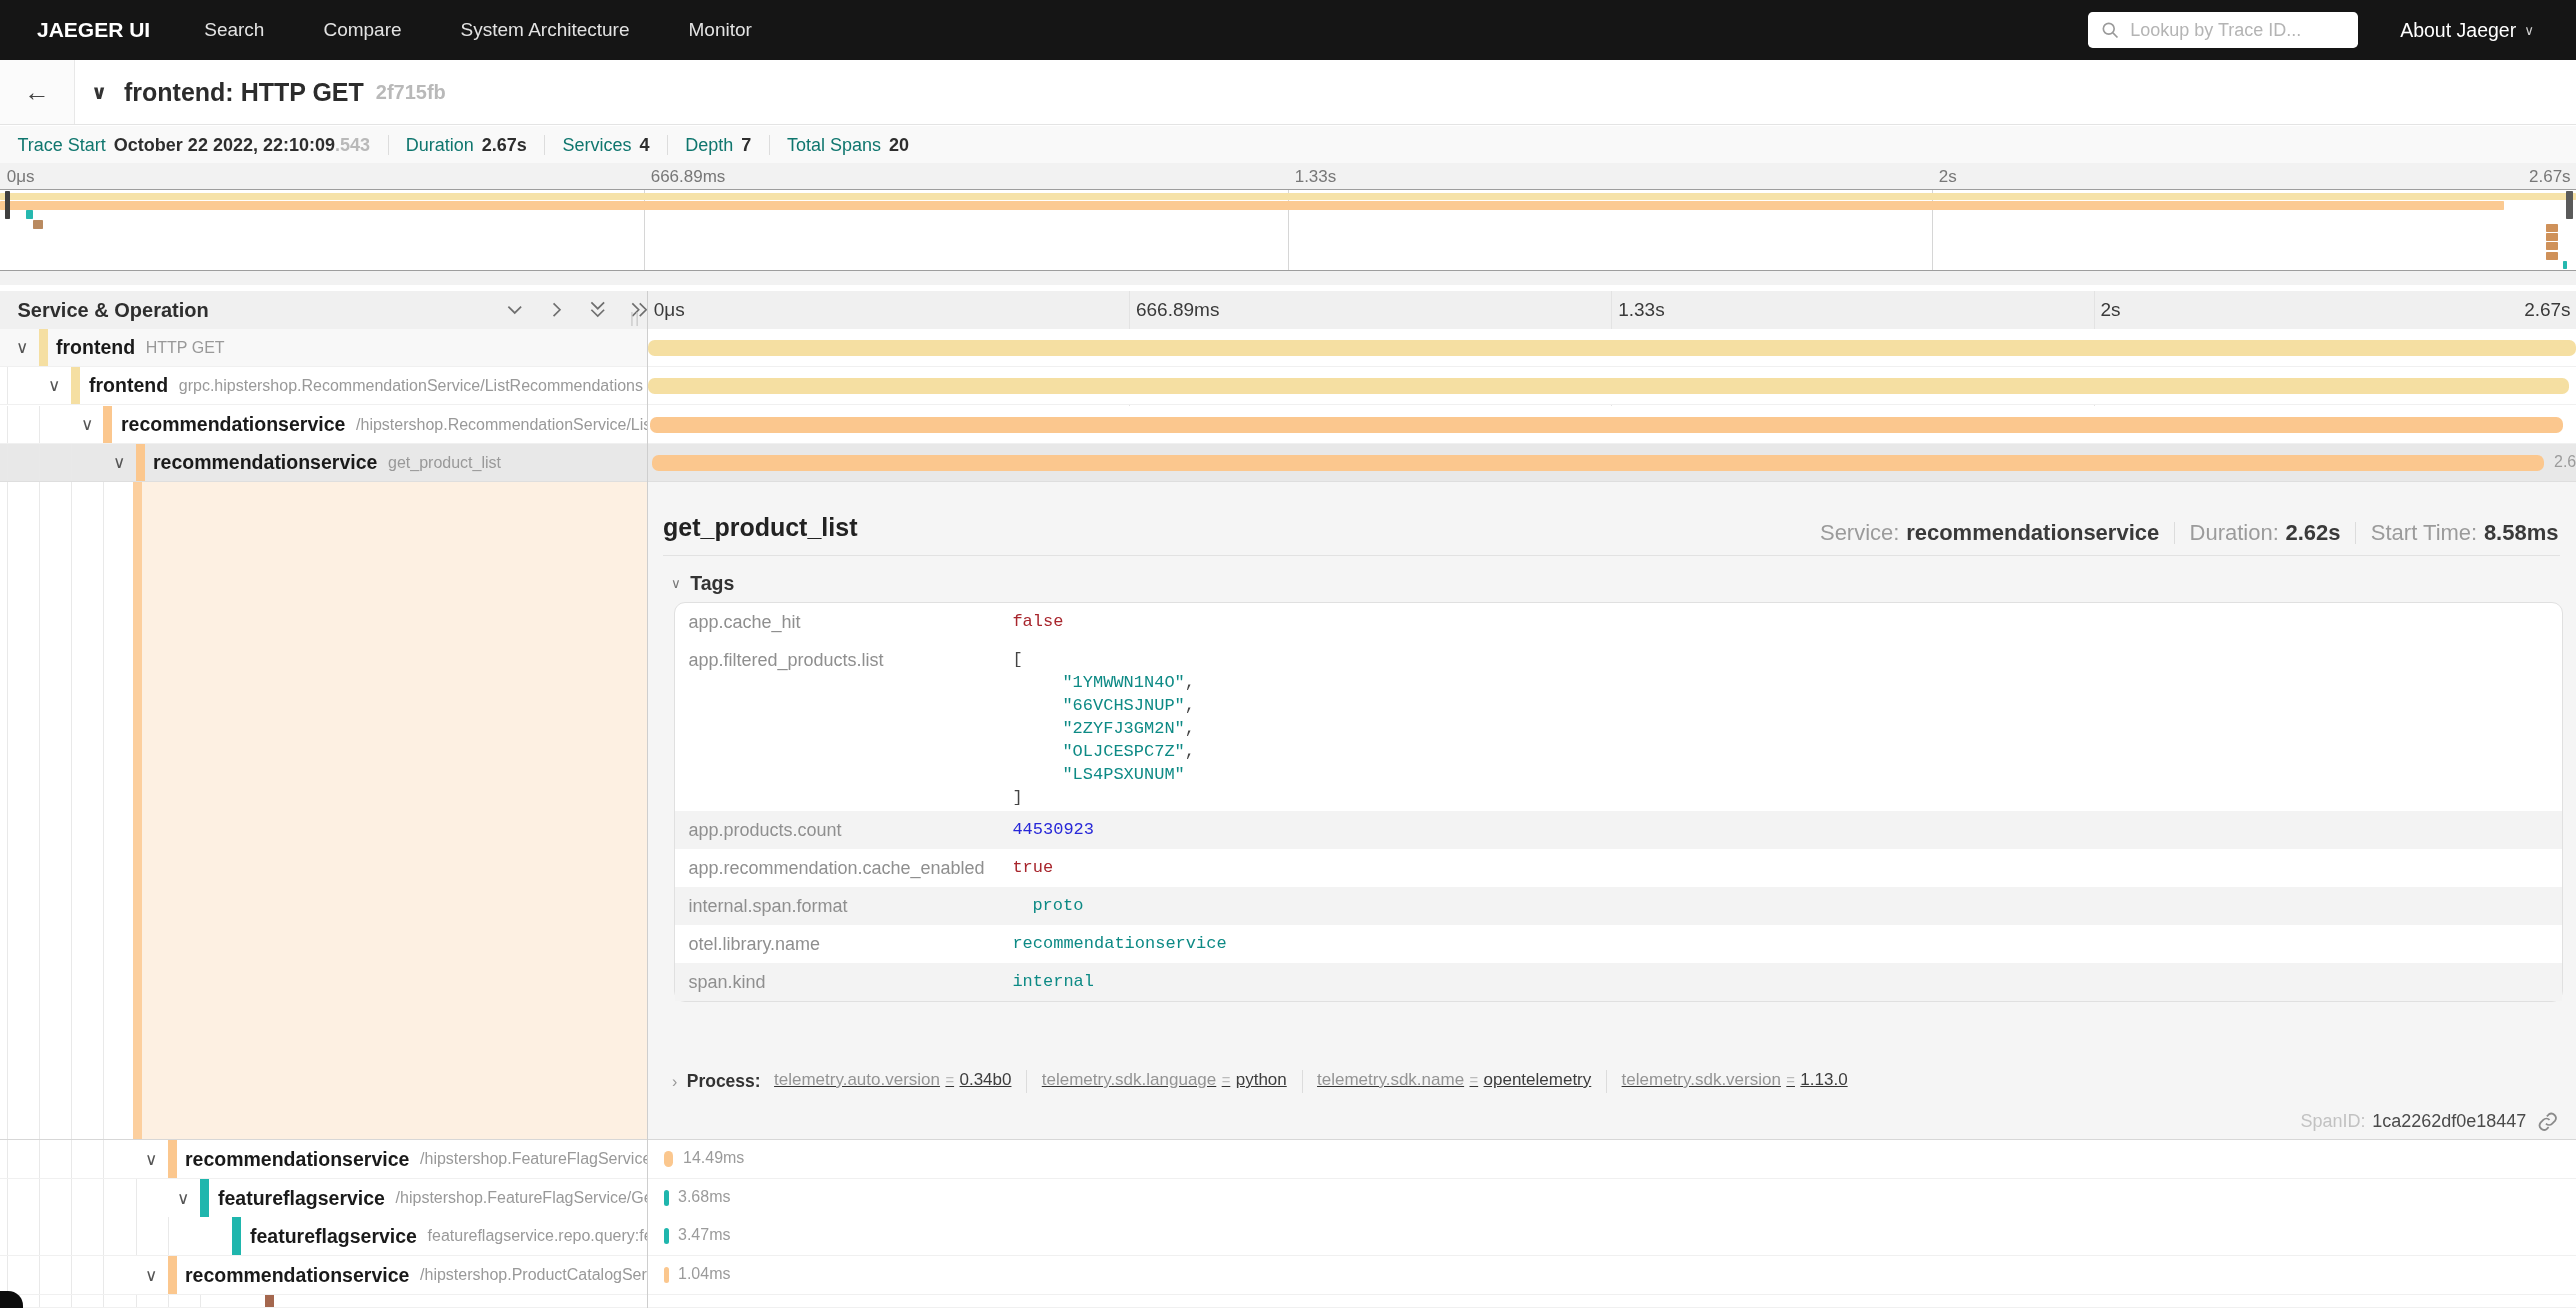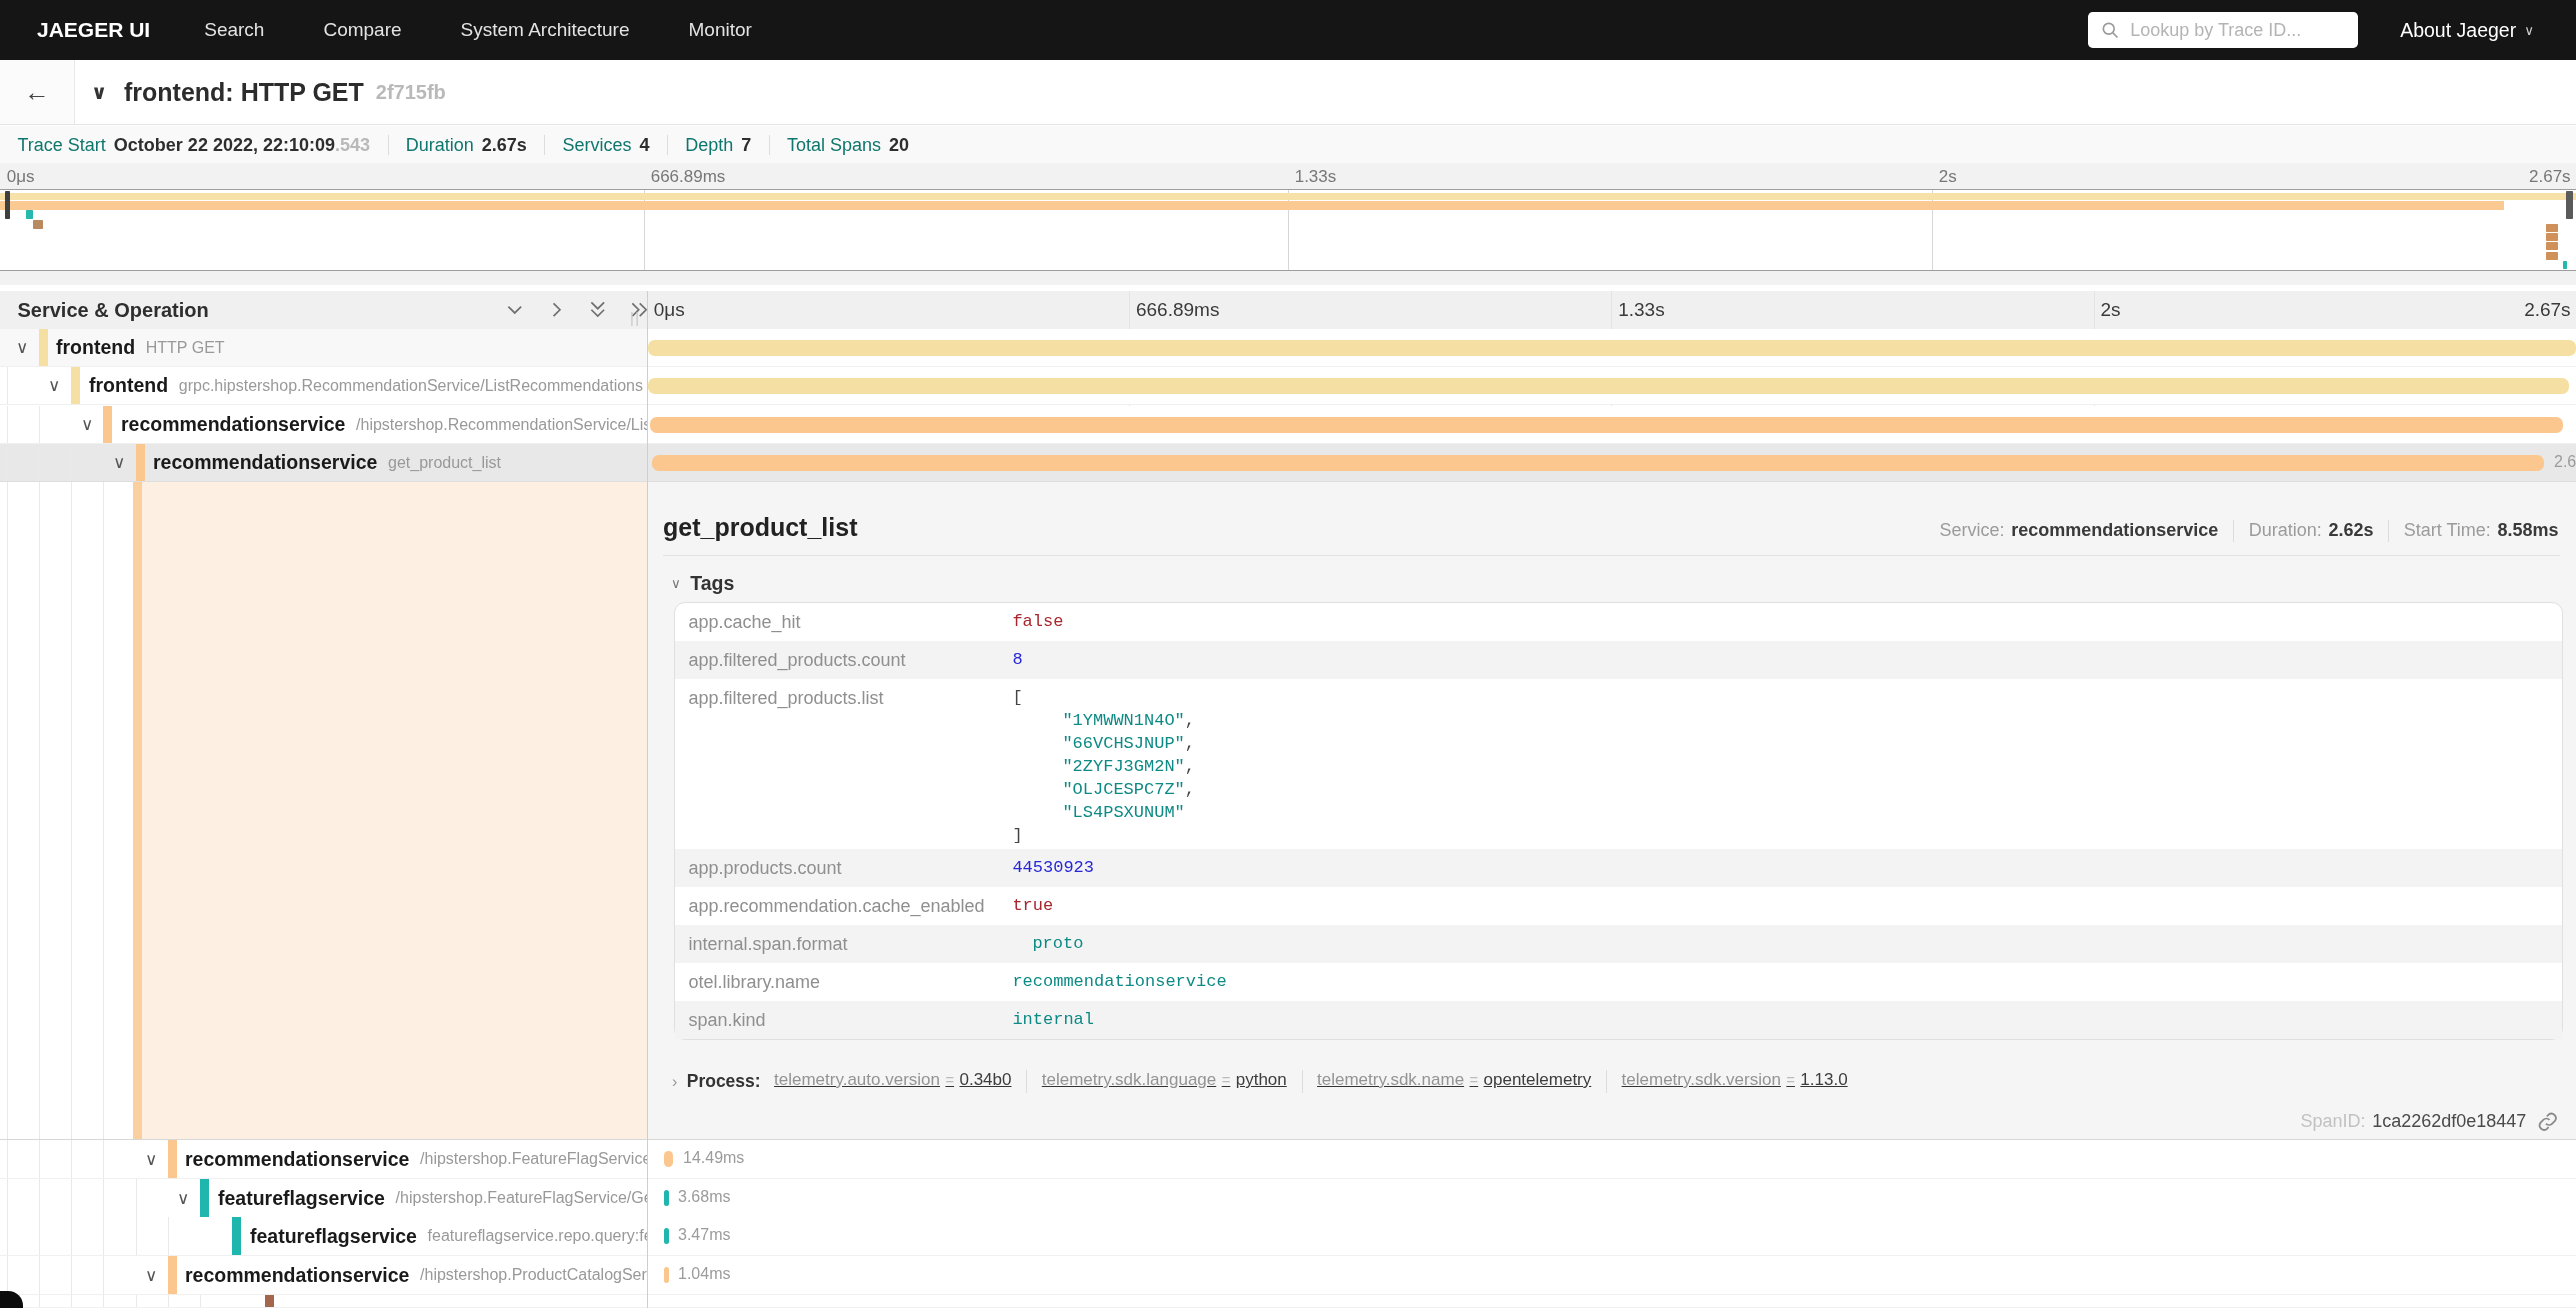--- a/index.html
+++ b/index.html
@@ -102,21 +102,21 @@
   .dur-label{position:absolute;font-size:16px;color:#9b9b9b;z-index:2;white-space:nowrap;}
 
   
   #detail-block{position:absolute;left:0;top:482px;width:2576px;height:657px;z-index:5;
                 border-bottom:1.3px solid #d7d7d7;box-sizing:content-box;background:#fff;}
   #detail-tree{position:absolute;left:0;top:0;width:647px;height:100%;background:#fff;overflow:hidden;}
   #detail-band{position:absolute;left:133px;top:0;width:8.7px;height:100%;background:#fccf9e;}
   #detail-peach{position:absolute;left:142px;top:0;width:505px;height:100%;background:#fdf0e2;}
   #detail-panel{position:absolute;left:647px;top:0;width:1929px;height:100%;background:#f5f5f5;}
   #detail-heading{position:absolute;left:16px;top:31px;font-size:25px;font-weight:bold;color:#222;}
-  #detail-meta{position:absolute;right:17.5px;top:38px;display:flex;align-items:center;font-size:18px;}
+  #detail-meta{position:absolute;right:17.5px;top:38px;display:flex;align-items:center;font-size:22px;}
   #detail-meta .lbl{color:#9b9b9b;margin-right:6.7px;}
   #detail-meta .val{color:#3a3a3a;font-weight:bold;}
   #detail-meta .div{width:0.7px;height:21.5px;background:#dcdcdc;margin:0 14.8px;}
   #detail-hr{position:absolute;left:16px;right:16px;top:73px;height:0.7px;background:#e2e2e2;}
   #tags-head{position:absolute;left:24px;top:90px;display:flex;align-items:center;}
   #tags-head .chev{font-size:13.4px;color:#777;margin-right:9.4px;}
   #tags-head .lbl{font-size:19.5px;font-weight:bold;color:#333;}
   #tags-table{position:absolute;left:27px;right:13.4px;top:120px;background:#fff;
               border:0.7px solid #e0e0e0;border-radius:11px;}
   .tag-row{display:flex;border-bottom:0;}
@@ -444,24 +444,20 @@
       <div id="detail-hr"></div>
       <div id="tags-head">
         <span class="chev">∨</span>
         <span class="lbl">Tags</span>
       </div>
       <div id="tags-table">
           <div class="tag-row" style="height: 38px;">
             <div class="tag-key" style="line-height: 38px;">app.cache_hit</div>
             <div class="tag-val tv-bool" style="line-height: 38px;">false</div>
           </div>
-          <div class="tag-row alt" style="height: 38px;">
-            <div class="tag-key" style="line-height: 38px;">app.filtered_products.count</div>
-            <div class="tag-val tv-number" style="line-height: 38px;">8</div>
-          </div>
           <div class="tag-row" style="height: 170px;">
             <div class="tag-key" style="line-height: 38px;">app.filtered_products.list</div>
             <div class="tag-val">
               <div class="list-lines">
                 <div class="tv-punct">[</div>
                 <div class="ind"><span class="tv-string">"1YMWWN1N4O"</span><span class="tv-punct">,</span></div>
                 <div class="ind"><span class="tv-string">"66VCHSJNUP"</span><span class="tv-punct">,</span></div>
                 <div class="ind"><span class="tv-string">"2ZYFJ3GM2N"</span><span class="tv-punct">,</span></div>
                 <div class="ind"><span class="tv-string">"OLJCESPC7Z"</span><span class="tv-punct">,</span></div>
                 <div class="ind"><span class="tv-string">"LS4PSXUNUM"</span></div>

